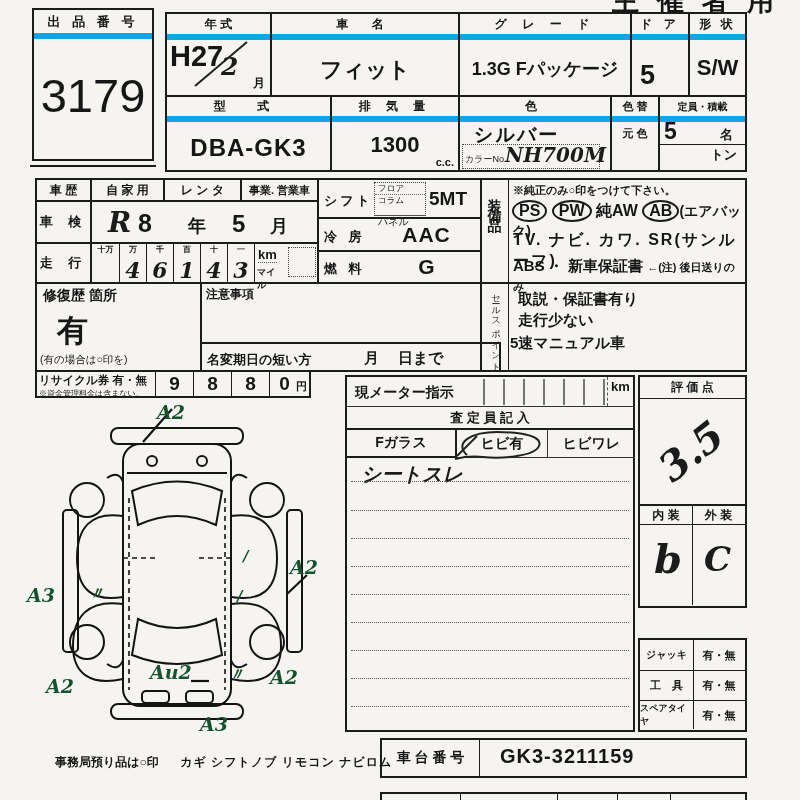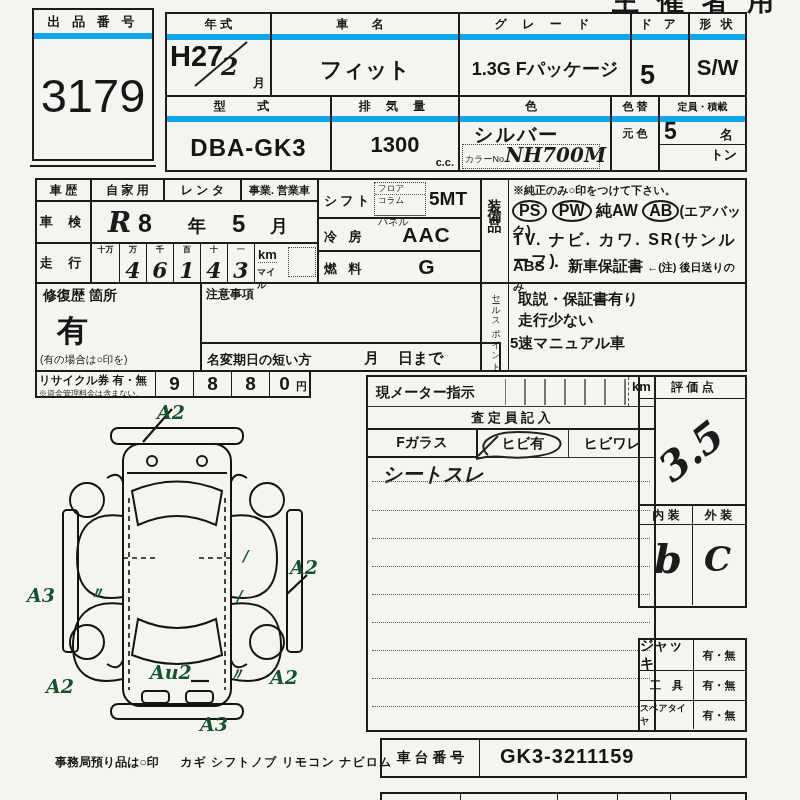--- a/index.html
+++ b/index.html
@@ -262,21 +262,21 @@
   <div class="mark" style="left:88px;top:582px;font-size:17px;">〃</div>
   <div class="mark" style="left:46px;top:675px;">A2</div>
   <div class="mark" style="left:150px;top:661px;">Au2</div>
   <div class="mark" style="left:200px;top:713px;">A3</div>
   <div class="mark" style="left:228px;top:663px;font-size:17px;">〃</div>
   <div class="mark" style="left:270px;top:666px;">A2</div>
   <div class="mark" style="left:290px;top:556px;">A2</div>
   <div class="mark" style="left:243px;top:547px;font-size:15px;">/</div>
   <div class="mark" style="left:237px;top:587px;font-size:15px;">/</div>
 
-  <div class="abs" style="left:345px;top:375px;width:290px;height:357px;border:2.5px solid #1c1c1c;box-sizing:border-box;margin-left:21px;">
+  <div class="abs" style="left:345px;top:375px;width:290px;height:357px;border:2.5px solid #1c1c1c;box-sizing:border-box;">
 
     <div class="abs" style="left:0;top:0;width:100%;height:30px;border-bottom:1.5px solid #333;">
       <span class="abs bold" style="left:8px;top:7px;font-size:14px;">現メーター指示</span>
       <div class="abs" style="left:118px;top:2px;width:140px;height:26px;background:repeating-linear-gradient(90deg, transparent 0 18.5px, #555 18.5px 20px);opacity:.8;"></div>
       <div class="abs" style="left:260px;top:0;height:100%;border-left:1.5px dashed #555;">
         <span class="bold" style="font-size:13px;padding-left:3px;">km</span>
       </div>
     </div>
 
     <div class="ctr bold abs" style="left:0;top:30px;width:100%;height:23px;border-bottom:2px solid #1c1c1c;font-size:13px;">査 定 員 記 入</div>
@@ -311,21 +311,21 @@
       <div class="ctr bold abs" style="left:0;top:0;width:52px;height:100%;font-size:12px;">内  装</div>
       <div class="ctr bold abs" style="left:52px;top:0;width:52px;height:100%;border-left:1.5px solid #1c1c1c;font-size:12px;">外  装</div>
     </div>
     <div class="abs" style="left:52px;top:148px;height:80px;border-left:1.5px solid #1c1c1c;"></div>
     <div class="abs hw bold" style="left:14px;top:158px;font-size:40px;">b</div>
     <div class="abs hw bold" style="left:64px;top:162px;font-size:34px;">C</div>
   </div>
 
   <div class="abs" style="left:638px;top:638px;width:109px;height:94px;border:2.5px solid #1c1c1c;box-sizing:border-box;">
     <div class="abs" style="left:0;top:0;width:100%;height:30px;">
-      <div class="ctr bold abs" style="left:0;top:0;width:53px;height:100%;font-size:14px;">ジャッキ</div>
+      <div class="ctr bold abs" style="left:0;top:0;width:53px;height:100%;font-size:10px;">ジャッキ</div>
       <div class="ctr bold abs" style="left:53px;top:0;width:51px;height:100%;border-left:1.5px solid #1c1c1c;font-size:11px;">有・無</div>
     </div>
     <div class="abs" style="left:0;top:30px;width:100%;height:30px;border-top:1.5px solid #1c1c1c;">
       <div class="ctr bold abs" style="left:0;top:0;width:53px;height:100%;font-size:11px;">工　具</div>
       <div class="ctr bold abs" style="left:53px;top:0;width:51px;height:100%;border-left:1.5px solid #1c1c1c;font-size:11px;">有・無</div>
     </div>
     <div class="abs" style="left:0;top:60px;width:100%;height:29px;border-top:1.5px solid #1c1c1c;">
       <div class="ctr bold abs" style="left:0;top:0;width:53px;height:100%;font-size:9px;">スペアタイヤ</div>
       <div class="ctr bold abs" style="left:53px;top:0;width:51px;height:100%;border-left:1.5px solid #1c1c1c;font-size:11px;">有・無</div>
     </div>

